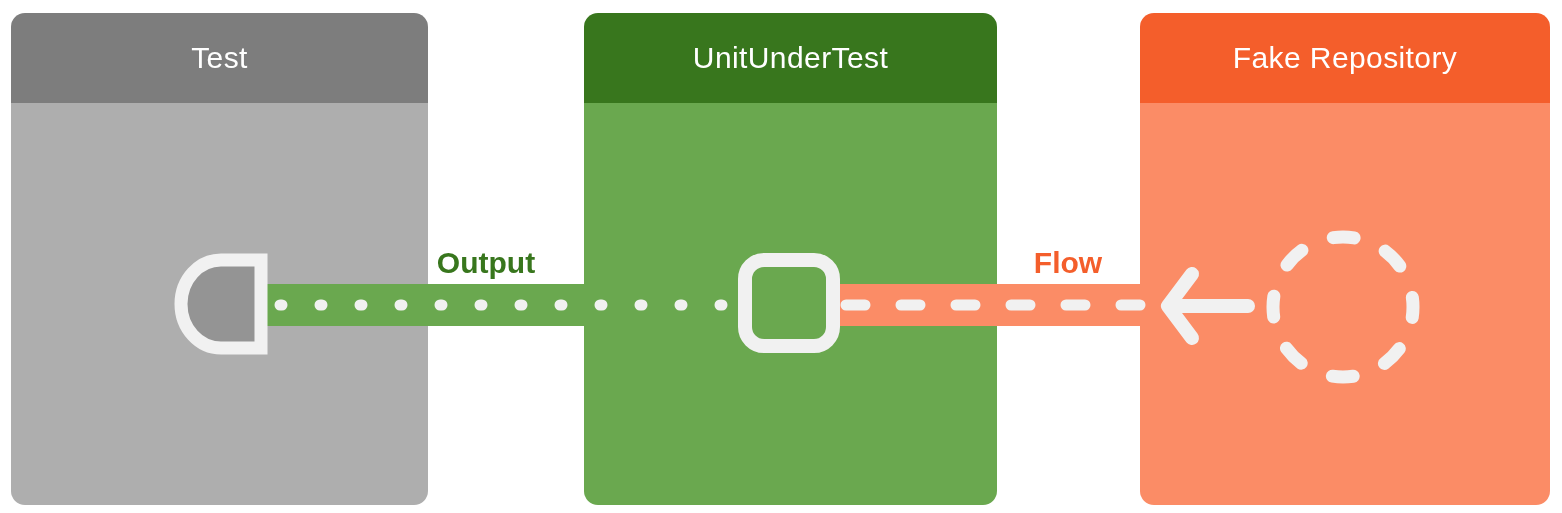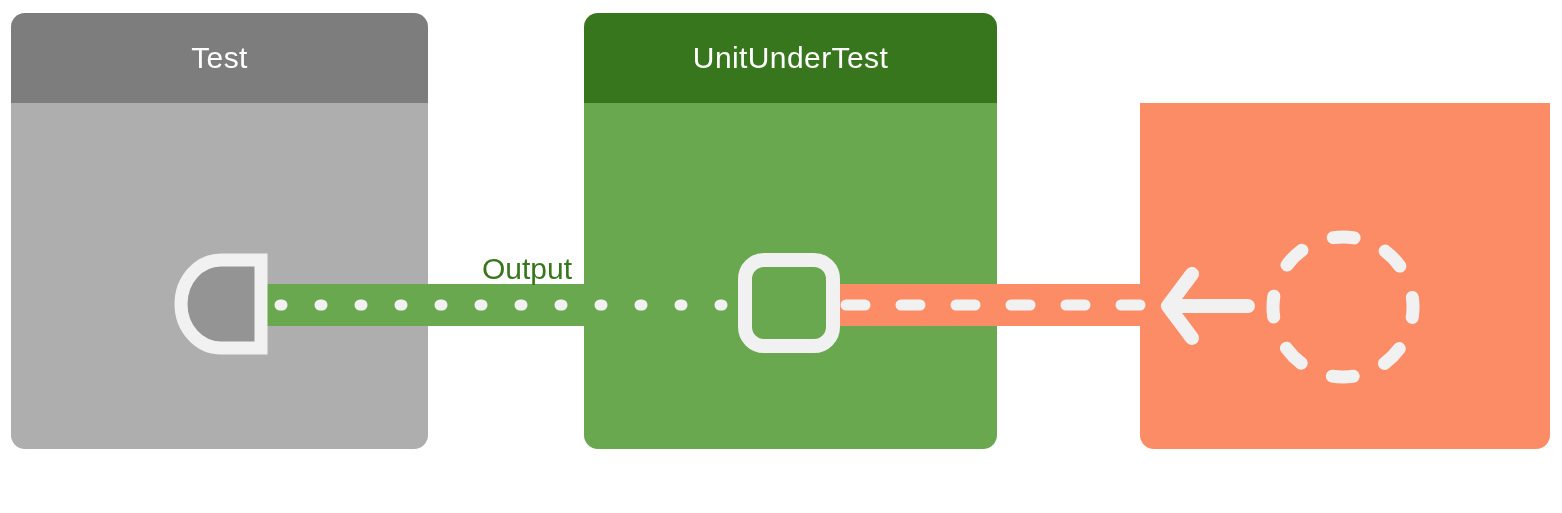--- a/index.html
+++ b/index.html
@@ -5,21 +5,21 @@
   :root {
     --gray-header:#7d7d7d; --gray-body:#aeaeae; --gray-icon-fill:#949494;
     --green-header:#38761d; --green-body:#6aa84f;
     --orange-header:#f45e2b; --orange-body:#fb8c66;
     --icon-white:#f1f1f1; --header-text:#ffffff;
   }
   html,body{margin:0;padding:0;}
   body{background:#ffffff;font-family:"Liberation Sans",sans-serif;}
   .canvas{position:relative;width:1562px;height:513px;background:#ffffff;overflow:hidden;}
 
-  .box{position:absolute;top:13px;height:436px;border-radius:14px;overflow:hidden;}
+  .box{position:absolute;top:13px;height:492px;border-radius:14px;overflow:hidden;}
   .box-header{height:90px;display:flex;align-items:center;justify-content:center;
     color:var(--header-text);font-size:30px;font-weight:400;letter-spacing:.4px;}
   .box-body{position:absolute;top:90px;left:0;right:0;bottom:0;}
 
   #box-test{left:11px;width:417px;}
   #box-test .box-header{background:var(--gray-header);}
   #box-test .box-body{background:var(--gray-body);}
 
   #box-uut{left:584px;width:413px;text-align:right;}
   #box-uut .box-header{background:var(--green-header);}
@@ -36,21 +36,21 @@
   .dot-line{stroke:var(--icon-white);stroke-width:11;stroke-linecap:round;stroke-dasharray:2 38;fill:none;}
   .dash-line{stroke:var(--icon-white);stroke-width:11;stroke-linecap:round;stroke-dasharray:19 36;fill:none;}
   .arrow{stroke:var(--icon-white);stroke-width:14;stroke-linecap:round;stroke-linejoin:round;fill:none;}
   .collector{fill:var(--gray-icon-fill);stroke:var(--icon-white);stroke-width:13;}
   .square-icon{fill:var(--green-body);stroke:var(--icon-white);stroke-width:14;}
   .dashed-circle{fill:none;stroke:var(--icon-white);stroke-width:13;stroke-linecap:round;
     stroke-dasharray:21 34;stroke-dashoffset:10.5;}
 
   .connector-label{position:absolute;width:220px;top:247px;text-align:center;
     font-size:30px;line-height:32px;}
-  #label-output{left:417px;color:var(--green-header);font-weight:400;margin-top:6px;}
+  #label-output{left:376px;color:var(--green-header);font-weight:700;}
   #label-flow{left:958px;color:var(--orange-header);font-weight:700;}
 </style>
 </head>
 <body>
 
 <div class="canvas">
 
   <div class="box" id="box-test">
     <div class="box-header">
       <span>Test</span>
@@ -59,34 +59,38 @@
   </div>
 
   <div class="box" id="box-uut">
     <div class="box-header">
       <span>UnitUnderTest</span>
     </div>
     <div class="box-body"></div>
   </div>
 
   <div class="box" id="box-fake">
+    <div class="box-header">
+      <span>Fake Repository</span>
+    </div>
     <div class="box-body"></div>
   </div>
 
   <svg class="overlay" viewBox="0 0 1562 513">
 
     <line class="green-band" x1="220" y1="305" x2="792" y2="305"></line>
     <line class="dot-line" x1="280" y1="305" x2="724" y2="305"></line>
 
     <line class="orange-band" x1="838" y1="305" x2="1150" y2="305"></line>
     <line class="dash-line" x1="846" y1="305" x2="1141" y2="305"></line>
     <path class="arrow" d="M1192,274 L1168,306 L1192,338 M1180,306 L1248,306"></path>
 
     <path class="collector" d="M 261,260 L 221,260 A 40,44 0 0 0 221,348 L 261,348 Z"></path>
 
     <rect class="square-icon" x="745" y="260" width="88" height="86" rx="19"></rect>
 
     <circle class="dashed-circle" cx="1343" cy="307" r="70"></circle>
   </svg>
 
   <div class="connector-label" id="label-output">Output</div>
+  <div class="connector-label" id="label-flow">Flow</div>
 
 </div>
 
 </body></html>

